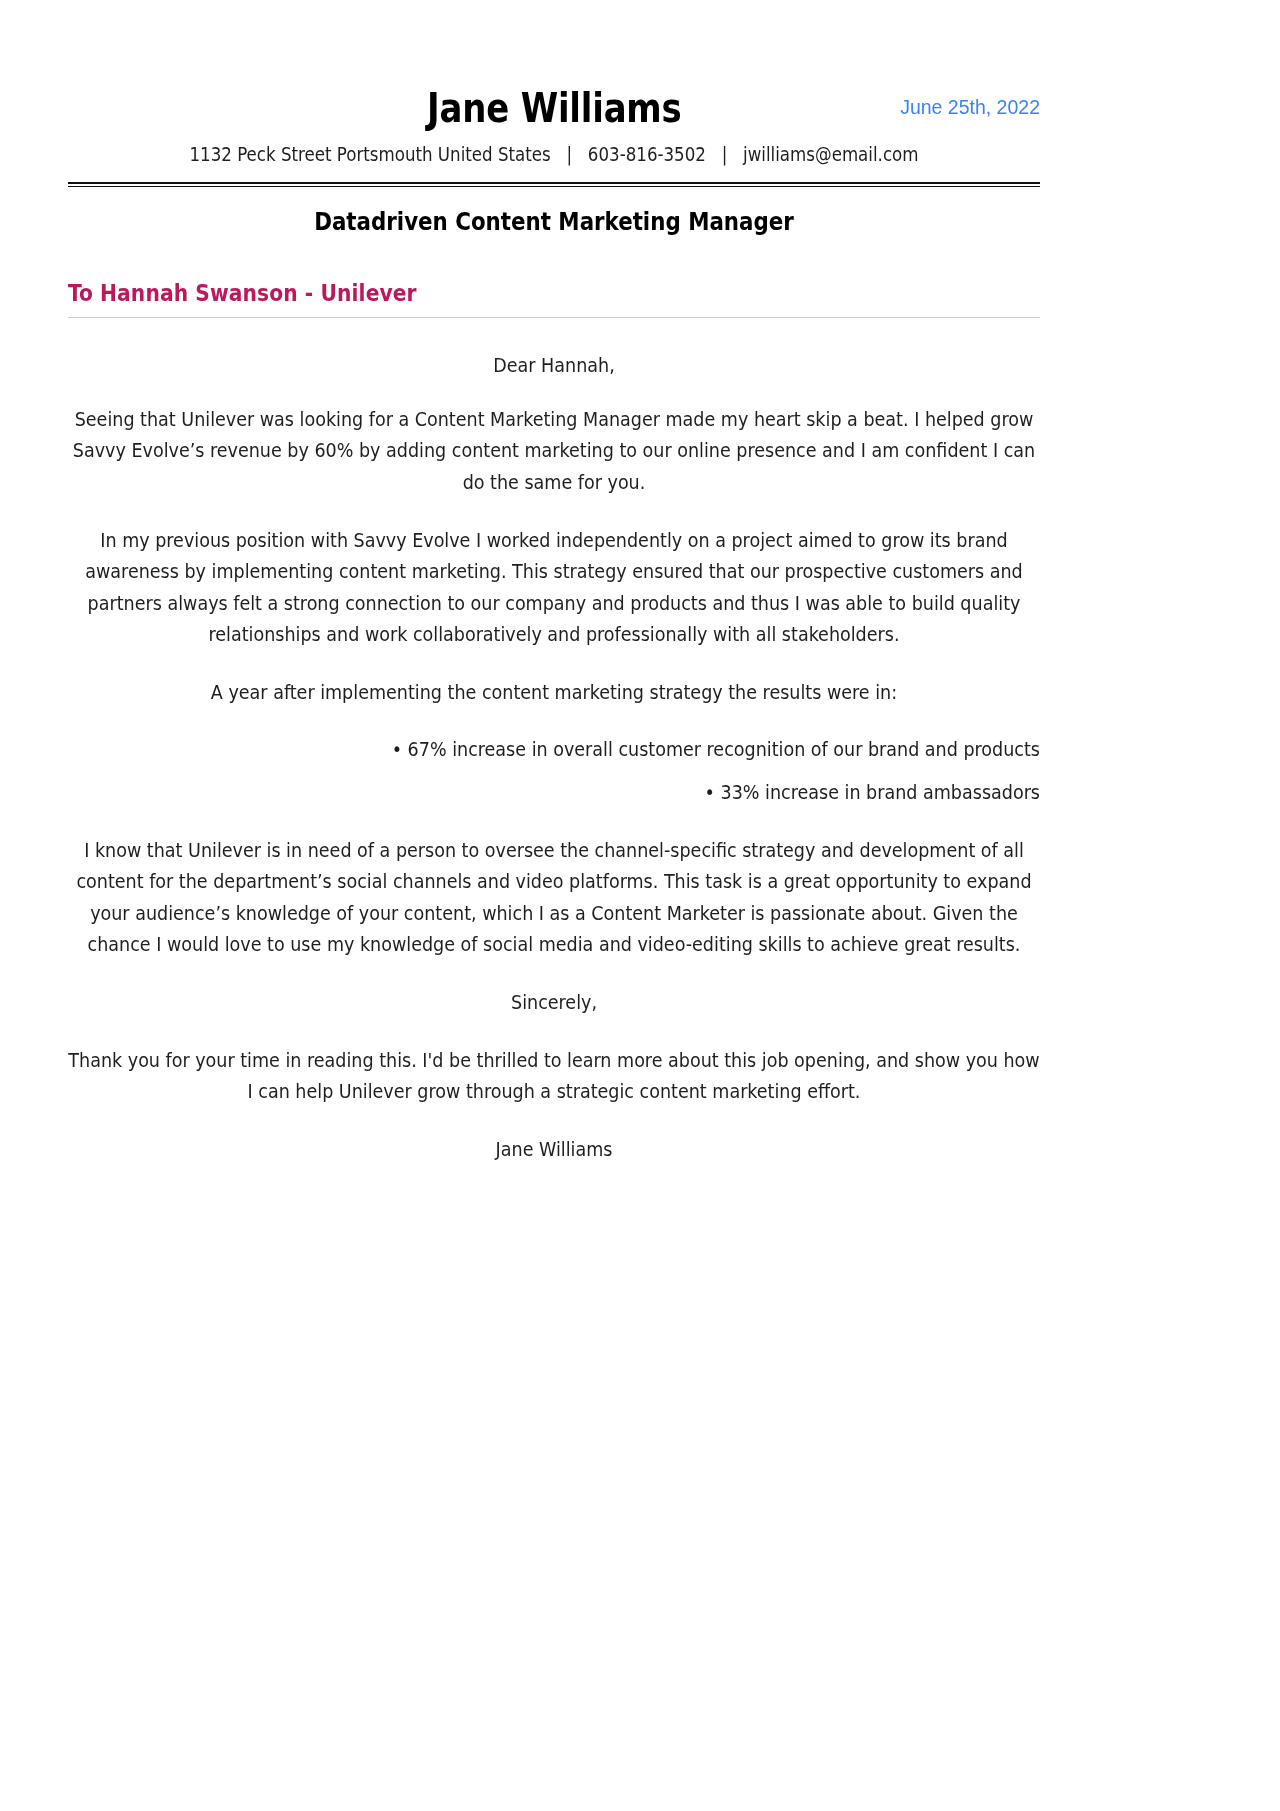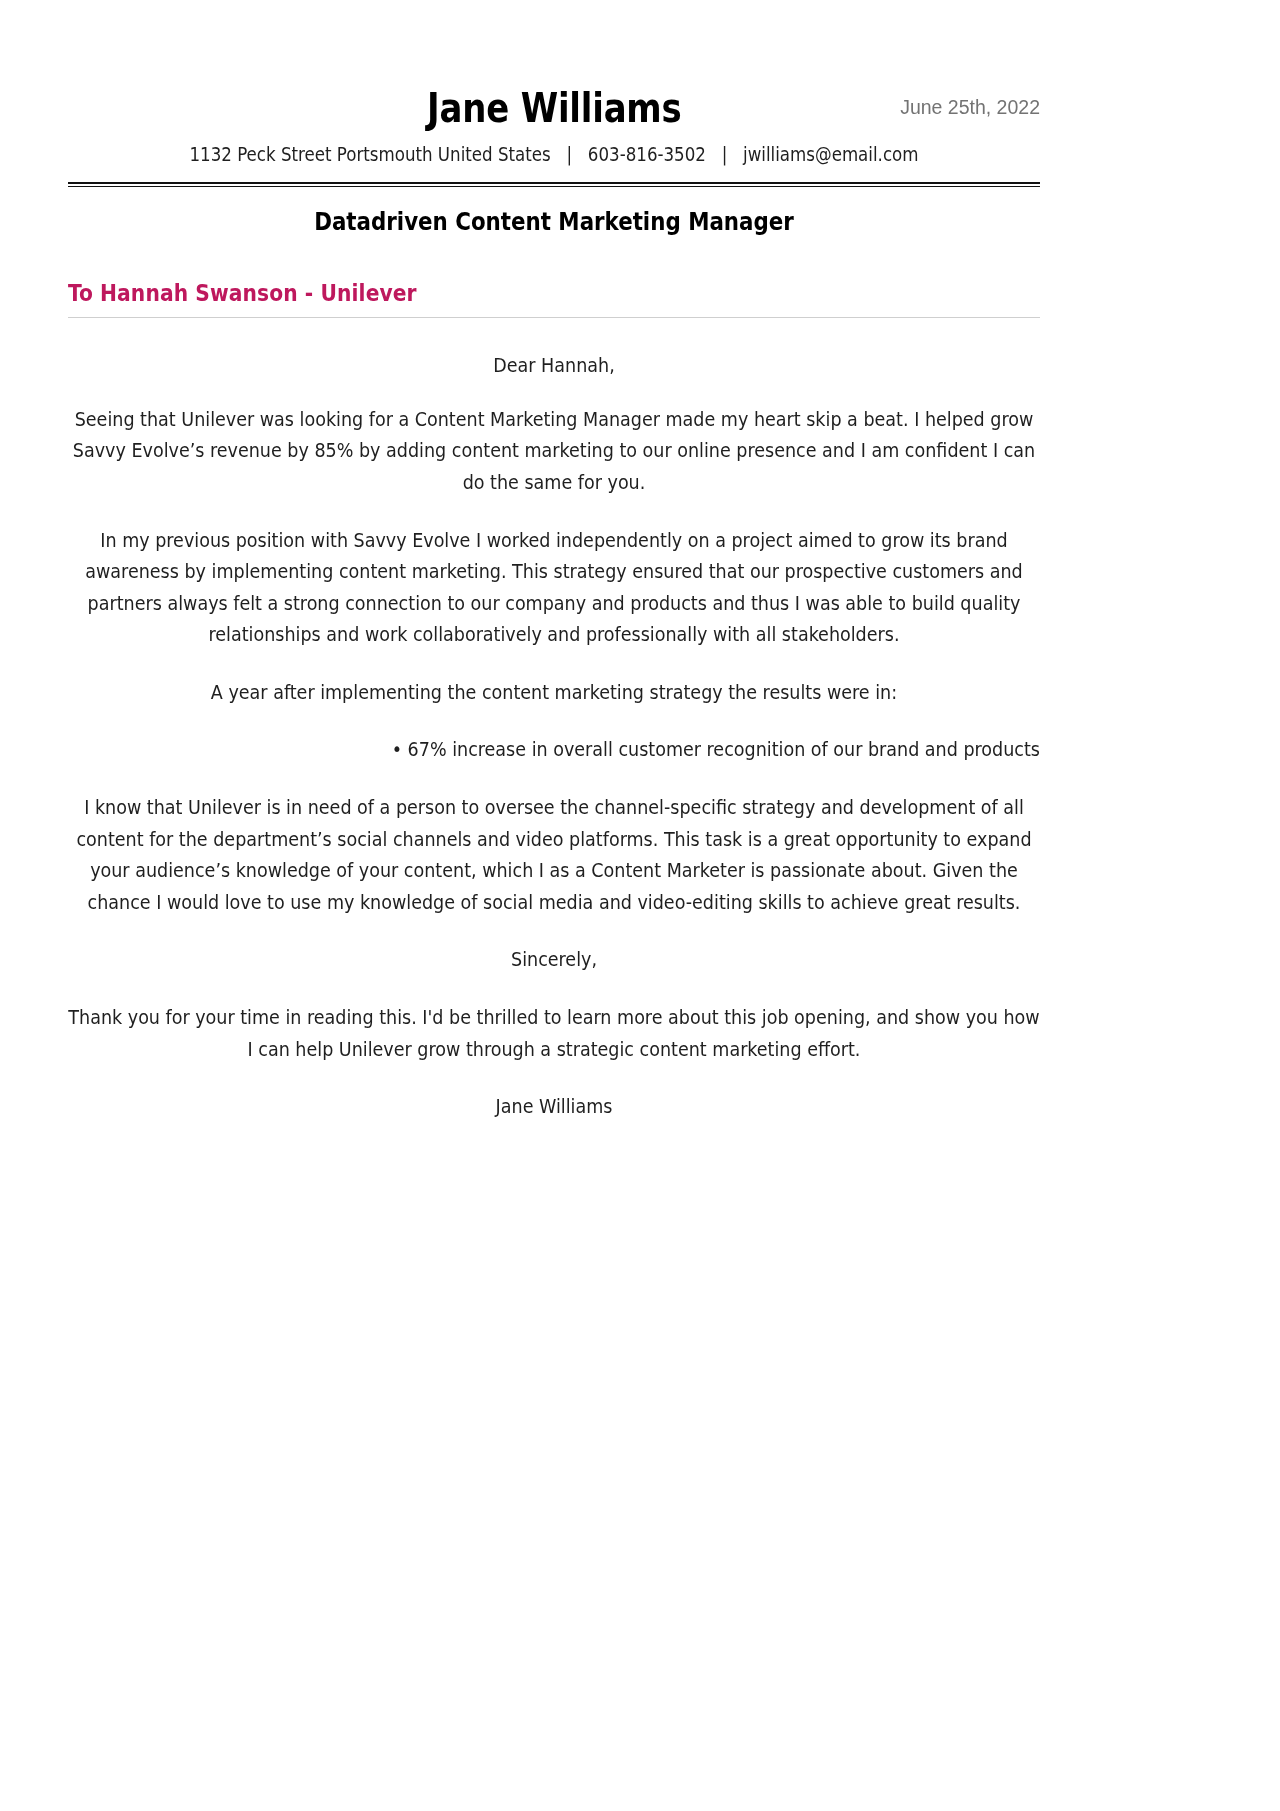--- a/index.html
+++ b/index.html
@@ -53,21 +53,21 @@
     transform: scaleX(0.92);
     transform-origin: center;
   }
 
   .date {
     position: absolute;
     right: 0;
     top: 10px;
     font-family: "Liberation Sans", "DejaVu Sans", sans-serif;
     font-size: 19.5px;
-    color: #737373;
+    color: #3b82f6;
     white-space: nowrap;
   }
 
   .contact-line {
     margin-top: 13px;
     text-align: center;
     font-family: "DejaVu Sans Condensed", "Liberation Sans Narrow", "Liberation Sans", sans-serif;
     font-size: 19.5px;
     color: #1f1f1f;
     white-space: nowrap;
@@ -187,28 +187,29 @@
 
     <div class="recipient-block">
       <div class="recipient">To Hannah Swanson - Unilever</div>
       <div class="recipient-rule"></div>
     </div>
 
     <div class="body-copy">
 
       <p class="para tight">Dear Hannah,</p>
 
-      <p class="para">Seeing that Unilever was looking for a Content Marketing Manager made my heart skip a beat. I helped grow Savvy Evolve’s revenue by 85% by adding content marketing to our online presence and I am confident I can do the same for you.</p>
+      <p class="para">Seeing that Unilever was looking for a Content Marketing Manager made my heart skip a beat. I helped grow Savvy Evolve’s revenue by 60% by adding content marketing to our online presence and I am confident I can do the same for you.</p>
 
       <p class="para">In my previous position with Savvy Evolve I worked independently on a project aimed to grow its brand awareness by implementing content marketing. This strategy ensured that our prospective customers and partners always felt a strong connection to our company and products and thus I was able to build quality relationships and work collaboratively and professionally with all stakeholders.</p>
 
       <p class="para">A year after implementing the content marketing strategy the results were in:</p>
 
       <ul class="bullets">
         <li class="bullet-item">• 67% increase in overall customer recognition of our brand and products</li>
+        <li class="bullet-item">• 33% increase in brand ambassadors</li>
       </ul>
 
       <p class="para">I know that Unilever is in need of a person to oversee the channel-specific strategy and development of all content for the department’s social channels and video platforms. This task is a great opportunity to expand your audience’s knowledge of your content, which I as a Content Marketer is passionate about. Given the chance I would love to use my knowledge of social media and video-editing skills to achieve great results.</p>
 
       <p class="para sign-off">Sincerely,</p>
 
       <p class="para">Thank you for your time in reading this. I'd be thrilled to learn more about this job opening, and show you how I can help Unilever grow through a strategic content marketing effort.</p>
 
       <p class="para signature">Jane Williams</p>
 

